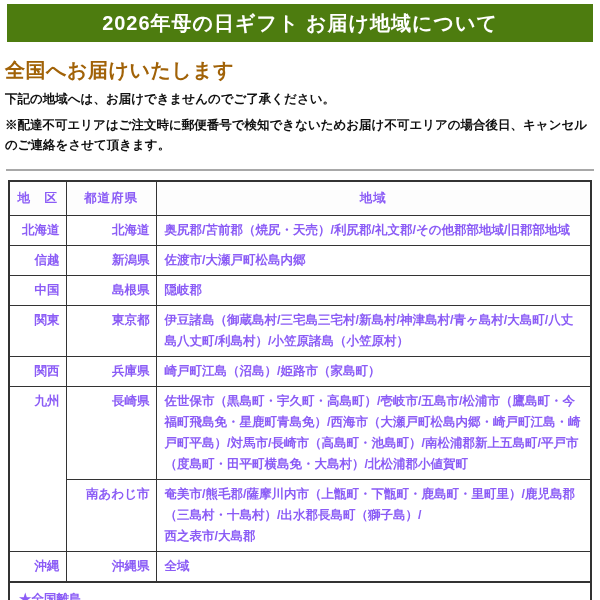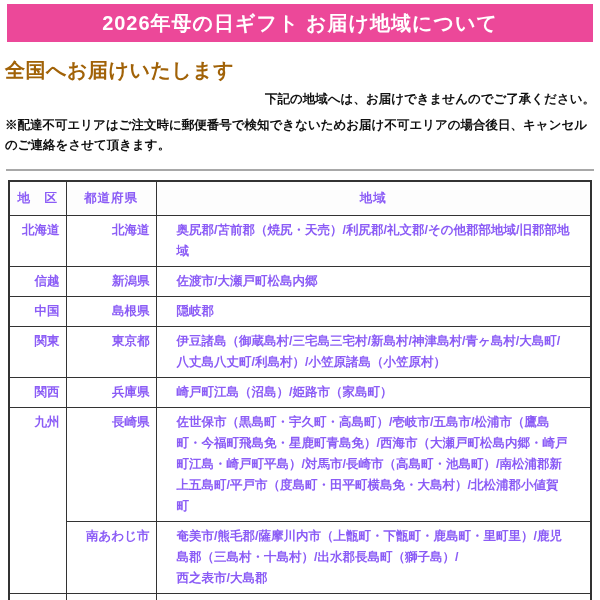--- a/index.html
+++ b/index.html
@@ -25,21 +25,20 @@
   }
   .intro-heading {
     margin: 15px 5px 0 5px;
     font-size: 20px;
     color: #a16207;
     letter-spacing: 0.5px;
   }
   .intro-sub {
     margin: 7px 5px 0 5px;
     font-size: 12.5px;
-    text-align: right;
   }
   .intro-note {
     margin: 7px 5px 0 5px;
     font-size: 12.5px;
     line-height: 1.62;
   }
   .divider {
     margin: 13px 6px 0 6px;
     border: none;
     border-top: 2px solid #a8a8a8;
@@ -66,36 +65,36 @@
     text-align: center;
     background: #fdfdfd;
     letter-spacing: 1px;
   }
   td.cell-district, td.cell-prefecture {
     padding: 4px 6px;
     text-align: right;
     line-height: 21px;
   }
   td.cell-area {
-    padding: 4px 20px;
+    padding: 4px 8px;
     text-align: left;
     line-height: 21px;
     white-space: pre-wrap;
   }
   td.cell-footer {
     border-top: 2px solid #333333;
     padding: 8px 9px;
     text-align: left;
     line-height: 16px;
   }
 </style>
 </head>
 <body>
 
-<div class="banner" style="background-color: #ec4899;">2026年母の日ギフト お届け地域について</div>
+<div class="banner" style="background-color: #4d7c0f;">2026年母の日ギフト お届け地域について</div>
 
 <div class="intro-heading">全国へお届けいたします</div>
 <div class="intro-sub">下記の地域へは、お届けできませんのでご了承ください。</div>
 <div class="intro-note">※配達不可エリアはご注文時に郵便番号で検知できないためお届け不可エリアの場合後日、キャンセルのご連絡をさせて頂きます。</div>
 
 <hr class="divider">
 
 <table class="area-table">
   <colgroup>
     <col class="c-district">

